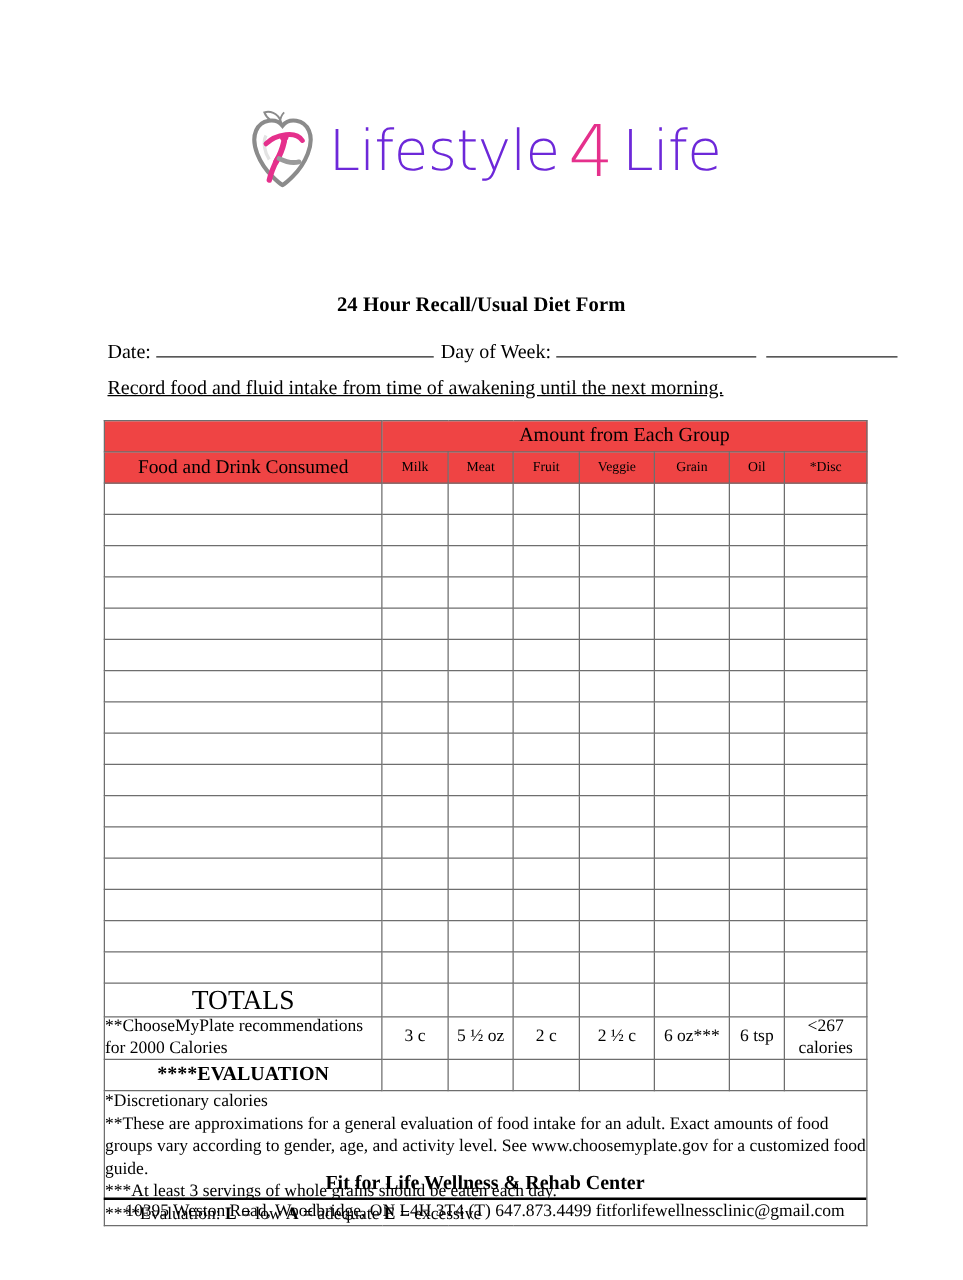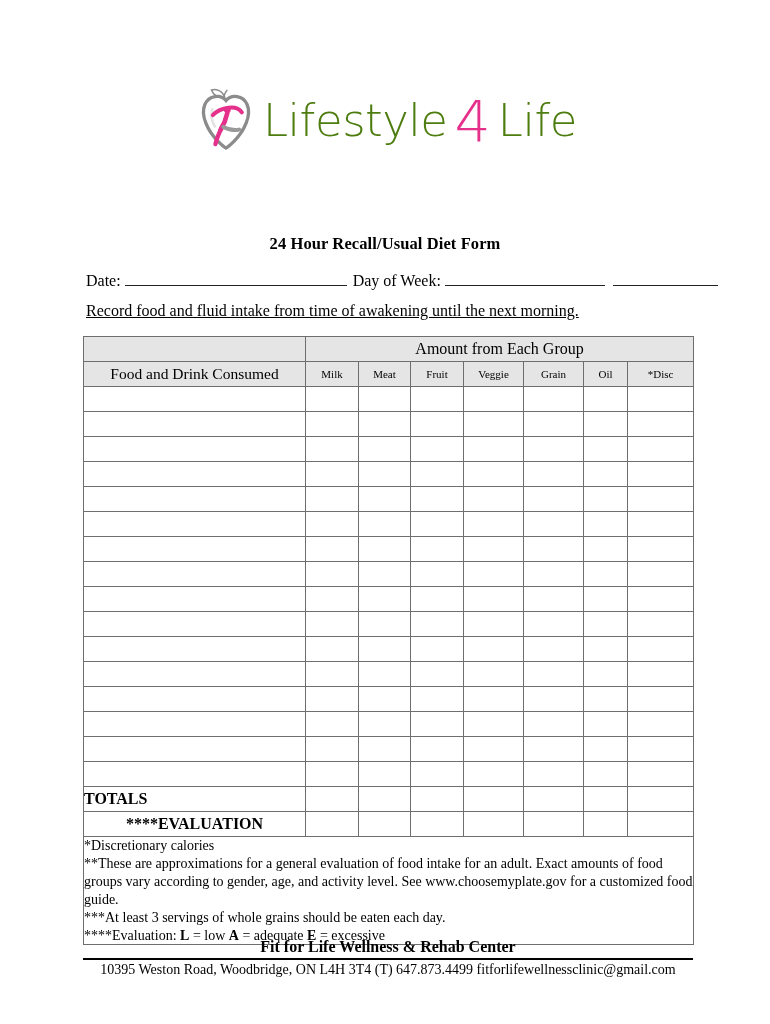--- a/index.html
+++ b/index.html
@@ -32,21 +32,21 @@
     width: 66px;
     height: 66px;
     flex: 0 0 auto;
     position: relative;
     top: 1px;
   }
   .logo-word {
     font-family: "DejaVu Sans", sans-serif;
     font-size: 45px;
     letter-spacing: -0.5px;
-    color: #4d7c0f;
+    color: #6d28d9;
     font-weight: 300;
     line-height: 1;
     position: relative;
     top: 2px;
   }
   .logo-four {
     font-family: "DejaVu Sans", sans-serif;
     font-size: 57px;
     color: #e5308c;
     font-weight: 300;
@@ -105,37 +105,38 @@
     table-layout: fixed;
     font-size: 14.5px;
   }
   .grid td {
     border: 1px solid #6e6e6e;
     padding: 0;
     height: 24px;
     vertical-align: middle;
   }
   .grid .hdr {
-    background: #e5e5e5;
+    background: #ef4444;
   }
   .cap {
     text-align: center;
     font-size: 16px;
     height: 21px;
   }
   .colhdr {
     text-align: center;
     font-size: 11px;
     height: 21px;
   }
   .colhdr.food { font-size: 15.5px; margin-left: 28px; }
   .body-row td { height: 24px; }
   .totals-label {
-    font-weight: bold;
-    font-size: 16px;
+    text-align: center;
+    font-weight: normal;
+    font-size: 22px;
     height: 23px;
   }
   .rec-label {
     text-align: left;
     padding: 1px 2px 2px 4px;
     font-size: 14px;
     line-height: 1.18;
     height: 34px;
   }
   .rec-val {
@@ -417,20 +418,36 @@
       <td class="totals-label">TOTALS</td>
       <td></td>
       <td></td>
       <td></td>
       <td></td>
       <td></td>
       <td></td>
       <td></td>
     </tr>
 
+    <tr>
+      <td class="rec-label">
+        <span>**ChooseMyPlate recommendations</span><br>
+        <span>for 2000 Calories</span>
+      </td>
+      <td class="rec-val">3 c</td>
+      <td class="rec-val">5 ½ oz</td>
+      <td class="rec-val">2 c</td>
+      <td class="rec-val">2 ½ c</td>
+      <td class="rec-val">6 oz***</td>
+      <td class="rec-val">6 tsp</td>
+      <td class="rec-val two-line">
+        <span>&lt;267</span><br>
+        <span>calories</span>
+      </td>
+    </tr>
 
     <tr>
       <td class="eval-label">****EVALUATION</td>
       <td></td>
       <td></td>
       <td></td>
       <td></td>
       <td></td>
       <td></td>
       <td></td>

